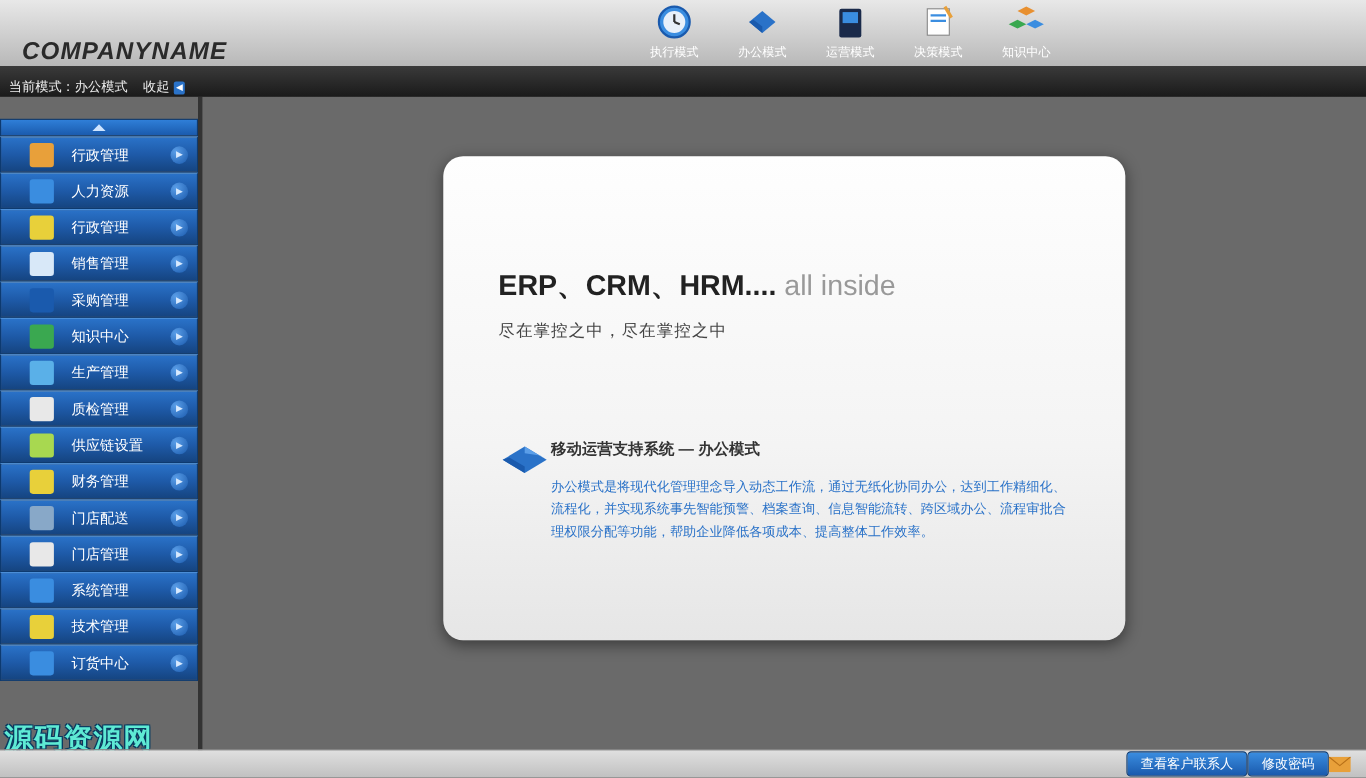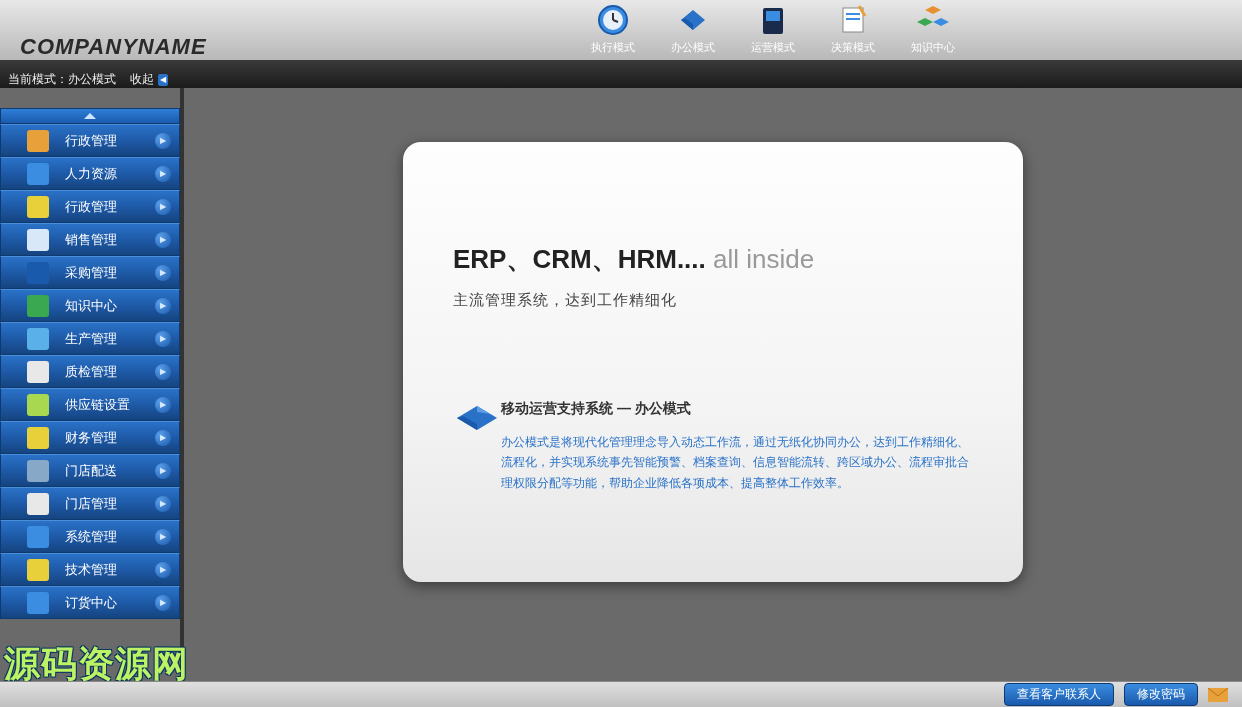--- a/index.html
+++ b/index.html
@@ -222,21 +222,20 @@
   display: flex;
   align-items: center;
   gap: 14px;
   padding-left: 36px;
 }
 .footer-link { cursor: pointer; }
 .footer-user { margin-left: 90px; }
 .footer-right {
   margin-left: auto;
   display: flex;
-  gap: 10px;
   padding-right: 14px;
   align-items: center;
 }
 .footer-btn {
   background: linear-gradient(to bottom, #3a8de0, #1a5aad);
   color: #fff;
   border: 1px solid #0d3a70;
   border-radius: 4px;
   padding: 2px 12px;
   font-size: 12px;
@@ -246,23 +245,23 @@
   width: 20px;
   height: 14px;
   cursor: pointer;
 }
 
 
 .watermark {
   position: absolute;
   bottom: 18px;
   left: 4px;
-  font-size: 36px;
+  font-size: 26px;
   font-weight: bold;
-  color: #bef264;
+  color: #5eead4;
   text-shadow: 1px 1px 0 #083a60, -1px -1px 0 #083a60, 1px -1px 0 #083a60, -1px 1px 0 #083a60;
   pointer-events: none;
   font-family: Liberation Sans, sans-serif;
   letter-spacing: 1px;
 }
 .watermark-sub {
   position: absolute;
   bottom: 10px;
   left: 80px;
   font-size: 10px;
@@ -421,21 +420,21 @@
           <span class="sidebar-expand">▶</span>
         </div>
       </div>
   </div>
 
   <div class="content">
     <div class="panel">
       <div class="panel-title">
         <span class="bold">ERP、CRM、HRM....</span><span class="gray"> all inside</span>
       </div>
-      <div class="panel-subtitle">主流管理系统，达到工作精细化</div>
+      <div class="panel-subtitle">尽在掌控之中，尽在掌控之中</div>
 
       <div class="panel-section">
         <div class="panel-section-icon">
           <svg viewBox="0 0 48 36" width="48" height="36">
             <polygon points="4,18 24,6 44,18 24,30" fill="#2a72c8"></polygon>
             <polygon points="4,18 24,30 24,24 10,16" fill="#1a5aad"></polygon>
             <polygon points="24,6 44,18 38,14 24,12" fill="#5a9ee8"></polygon>
           </svg>
         </div>
         <div class="panel-section-body">

